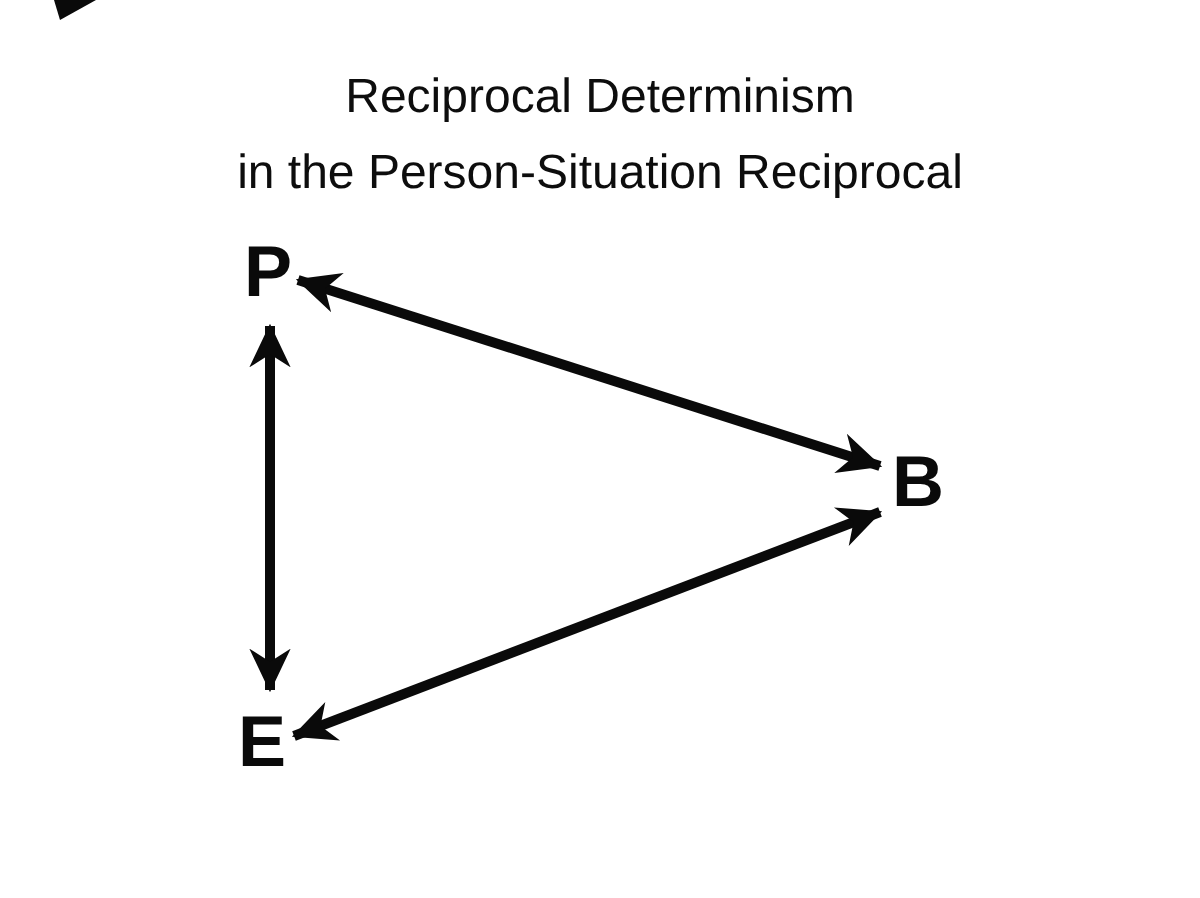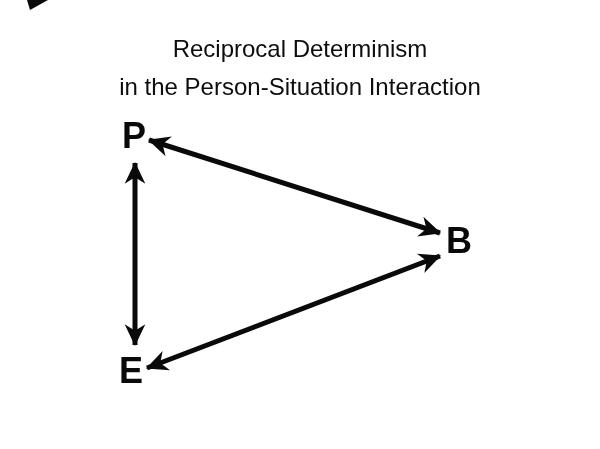--- a/index.html
+++ b/index.html
@@ -48,21 +48,21 @@
   .node-b { left: 459px; top: 241px; }
   .node-e { left: 131px; top: 371px; }
 </style>
 </head>
 <body>
 
 <div class="slide">
 
   <div class="title-block">
     <div>Reciprocal Determinism</div>
-    <div>in the Person-Situation Interaction</div>
+    <div>in the Person-Situation Reciprocal</div>
   </div>
 
   <svg class="diagram-layer" width="600" height="449" viewBox="0 0 600 449">
     <defs>
       <marker id="ah" viewBox="0 0 10 10" refX="9.2" refY="5" markerWidth="4.5" markerHeight="5.2" orient="auto-start-reverse" markerUnits="strokeWidth">
         <path d="M 0 0.4 L 9.7 5 L 0 9.6 L 2.9 5 Z" fill="#0a0a0a"></path>
       </marker>
     </defs>
 
     <polygon points="27,0 48,0 30,10" fill="#0a0a0a"></polygon>

